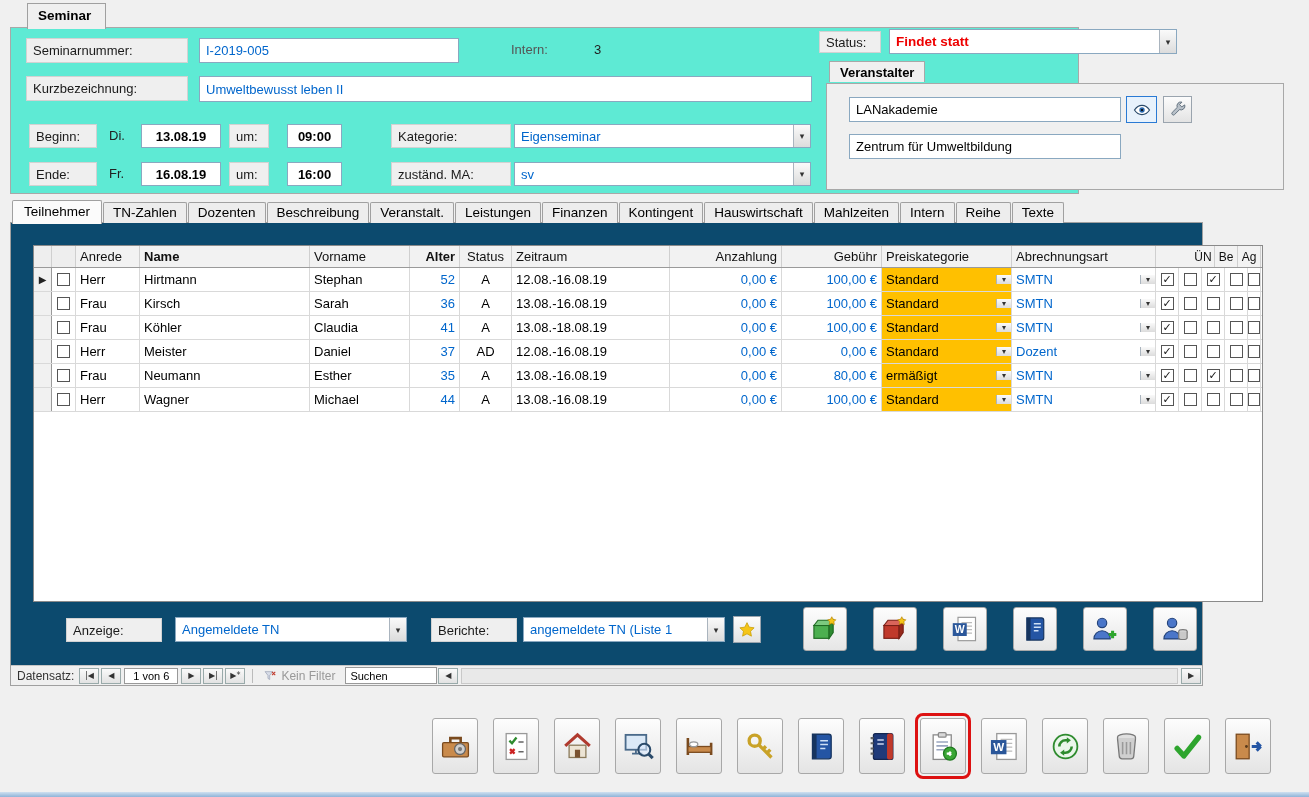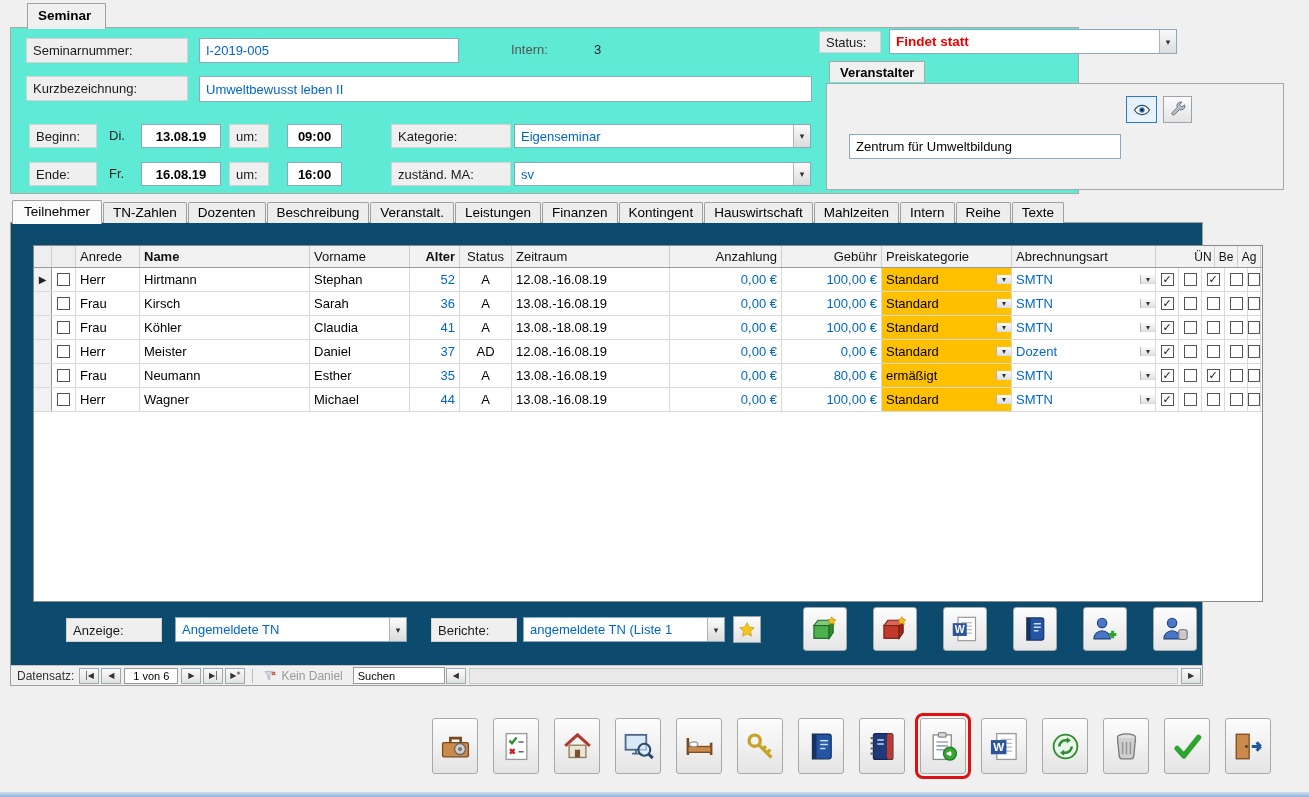--- a/index.html
+++ b/index.html
@@ -187,20 +187,21 @@
   </div>
 
   <div class="abs lbl" style="left:808px;top:3px;width:62px;height:22px">Status:</div>
   <div class="abs combo" style="left:878px;top:1px;width:288px;height:25px">
     <span class="combo-text status-red">Findet statt</span>
     <span class="dd">▾</span>
   </div>
 
   <div class="abs vgroup-label" style="left:818px;top:33px">Veranstalter</div>
   <div class="abs vgroup-box" style="left:815px;top:55px;width:458px;height:107px">
+    <div class="abs field" style="left:22px;top:13px;width:272px;height:25px">LANakademie</div>
     <button class="abs sm-btn focus" style="left:299px;top:12px;width:31px;height:27px">
         <span class="ic16">
           <svg viewBox="0 0 24 24">
             <path d="M2 12s4-6.2 10-6.2S22 12 22 12s-4 6.2-10 6.2S2 12 2 12z" fill="#fff" stroke="#2a4a6a" stroke-width="1.6"></path>
             <circle cx="12" cy="12" r="3.6" fill="#2a6ab0"></circle>
             <circle cx="12" cy="12" r="1.5" fill="#0a0a0a"></circle>
           </svg>
         </span>
       </button>
     <button class="abs sm-btn" style="left:336px;top:12px;width:29px;height:27px">
@@ -564,21 +565,21 @@
     <button class="nav-btn">▶|</button>
     <button class="nav-btn">▶*</button>
     <span class="nav-sep"></span>
     <span class="nav-filter">
       <span class="ic14">
           <svg viewBox="0 0 24 24">
             <path d="M3.5 4.5h13l-5 6.5v7l-3-1.8v-5.2z" fill="#d8dde8" stroke="#8a93a8"></path>
             <path d="M15.5 5l5.5 5.5M21 5l-5.5 5.5" stroke="#c0392b" stroke-width="1.8"></path>
           </svg>
         </span>
-      <span>Kein Daniel</span>
+      <span>Kein Filter</span>
     </span>
     <input class="nav-search" value="Suchen" style="">
     <button class="nav-btn">◀</button>
     <div class="htrack"></div>
     <button class="nav-btn">▶</button>
   </div>
 </div>
 
 <div class="abs bottom-toolbar" id="bottomToolbar">
     <button class="tb-btn">

